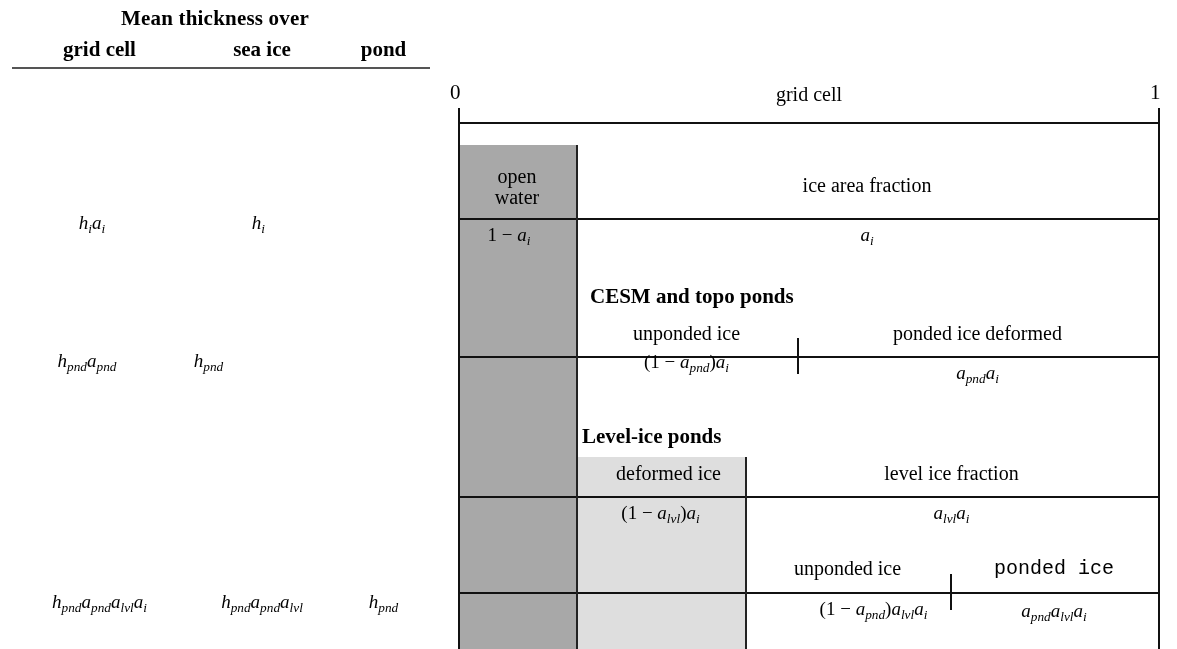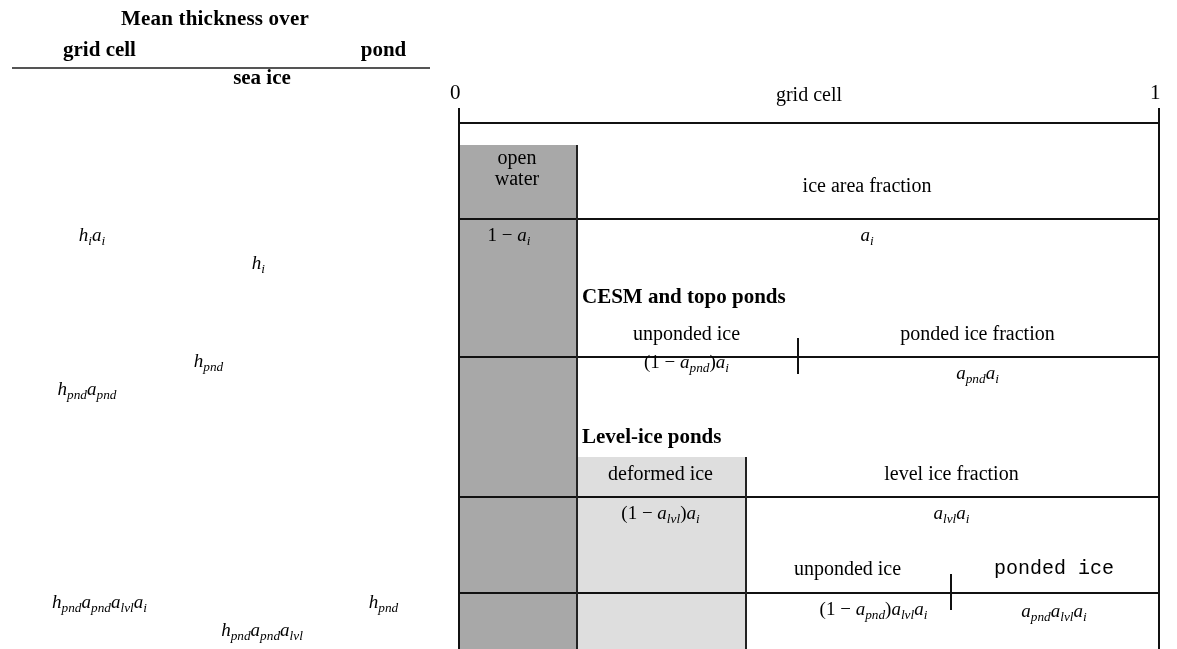--- a/index.html
+++ b/index.html
@@ -20,21 +20,21 @@
     position:absolute;left:0;top:6px;width:430px;
     text-align:center;font-weight:bold;font-size:21px;
     letter-spacing:.2px;
   }
   .hdr-row{
     position:absolute;left:12px;top:37px;width:418px;
     display:flex;font-weight:bold;font-size:21px;
   }
   .hdr-row > span{display:block;text-align:center;}
   .col-grid{width:175px;}
-  .col-sea{width:150px;margin-top:28px;}
+  .col-sea{width:150px;}
   .col-pond{width:93px;}
 
   .rule{
     position:absolute;left:12px;top:67px;width:418px;height:2px;
     background:#555555;
   }
 
   .frow{
     position:absolute;left:12px;width:418px;display:flex;
     font-size:19px;
@@ -78,21 +78,21 @@
   <div class="hdr-top">Mean thickness over</div>
 
   <div class="hdr-row">
     <span class="col-grid">grid cell</span>
     <span class="col-sea">sea ice</span>
     <span class="col-pond">pond</span>
   </div>
 
   <div class="rule"></div>
 
-  <div class="frow" style="top:224px;gap:18px;">
+  <div class="frow" style="top:212px;gap:18px;">
     <span class="col-grid">
       <span class="m">h<sub>i</sub>a<sub>i</sub></span>
     </span>
     <span class="col-sea">
       <span class="m">h<sub>i</sub></span>
     </span>
     <span class="col-pond"></span>
   </div>
 
   <div class="frow" style="top:350px;">
@@ -137,43 +137,43 @@
   <div class="hline" style="left:8px;top:416px;width:702px;"></div>
   <div class="hline" style="left:8px;top:512px;width:702px;"></div>
 
   <div class="thinv" style="left:126px;top:65px;height:504px;"></div>
 
   <div class="thinv" style="left:295px;top:377px;height:192px;"></div>
 
   <div class="tick" style="left:347px;top:258px;height:36px;"></div>
   <div class="tick" style="left:500px;top:494px;height:36px;"></div>
 
-  <div class="dlabel" style="left:8px;top:67px;width:118px;line-height:1.05;">open<br>water</div>
+  <div class="dlabel" style="left:8px;top:86px;width:118px;line-height:1.05;">open<br>water</div>
   <div class="dlabel" style="left:126px;top:95px;width:582px;">ice area fraction</div>
 
   <div class="dlabel small2" style="left:8px;top:145px;width:102px;">
     <span class="m"><span class="up">1&nbsp;−&nbsp;</span>a<sub>i</sub></span>
   </div>
   <div class="dlabel small2" style="left:126px;top:145px;width:582px;">
     <span class="m">a<sub>i</sub></span>
   </div>
 
-  <div class="dlabel bold" style="left:132px;top:205px;width:500px;">CESM and topo ponds</div>
+  <div class="dlabel bold" style="left:140px;top:205px;width:500px;">CESM and topo ponds</div>
   <div class="dlabel" style="left:126px;top:243px;width:221px;">unponded ice</div>
-  <div class="dlabel" style="left:347px;top:243px;width:361px;">ponded ice fraction</div>
+  <div class="dlabel" style="left:347px;top:243px;width:361px;">ponded ice deformed</div>
 
   <div class="dlabel small2" style="left:126px;top:272px;width:221px;">
     <span class="m"><span class="up">(1&nbsp;−&nbsp;</span>a<sub>pnd</sub><span class="up">)</span>a<sub>i</sub></span>
   </div>
   <div class="dlabel small2" style="left:347px;top:283px;width:361px;">
     <span class="m">a<sub>pnd</sub>a<sub>i</sub></span>
   </div>
 
   <div class="dlabel bold" style="left:132px;top:345px;width:500px;">Level-ice ponds</div>
-  <div class="dlabel" style="left:126px;top:383px;width:169px;">deformed ice</div>
+  <div class="dlabel" style="left:126px;top:383px;width:169px;padding-left:8px;">deformed ice</div>
   <div class="dlabel" style="left:295px;top:383px;width:413px;">level ice fraction</div>
 
   <div class="dlabel small2" style="left:126px;top:423px;width:169px;">
     <span class="m"><span class="up">(1&nbsp;−&nbsp;</span>a<sub>lvl</sub><span class="up">)</span>a<sub>i</sub></span>
   </div>
   <div class="dlabel small2" style="left:295px;top:423px;width:413px;">
     <span class="m">a<sub>lvl</sub>a<sub>i</sub></span>
   </div>
 
   <div class="dlabel" style="left:295px;top:478px;width:205px;">unponded ice</div>

